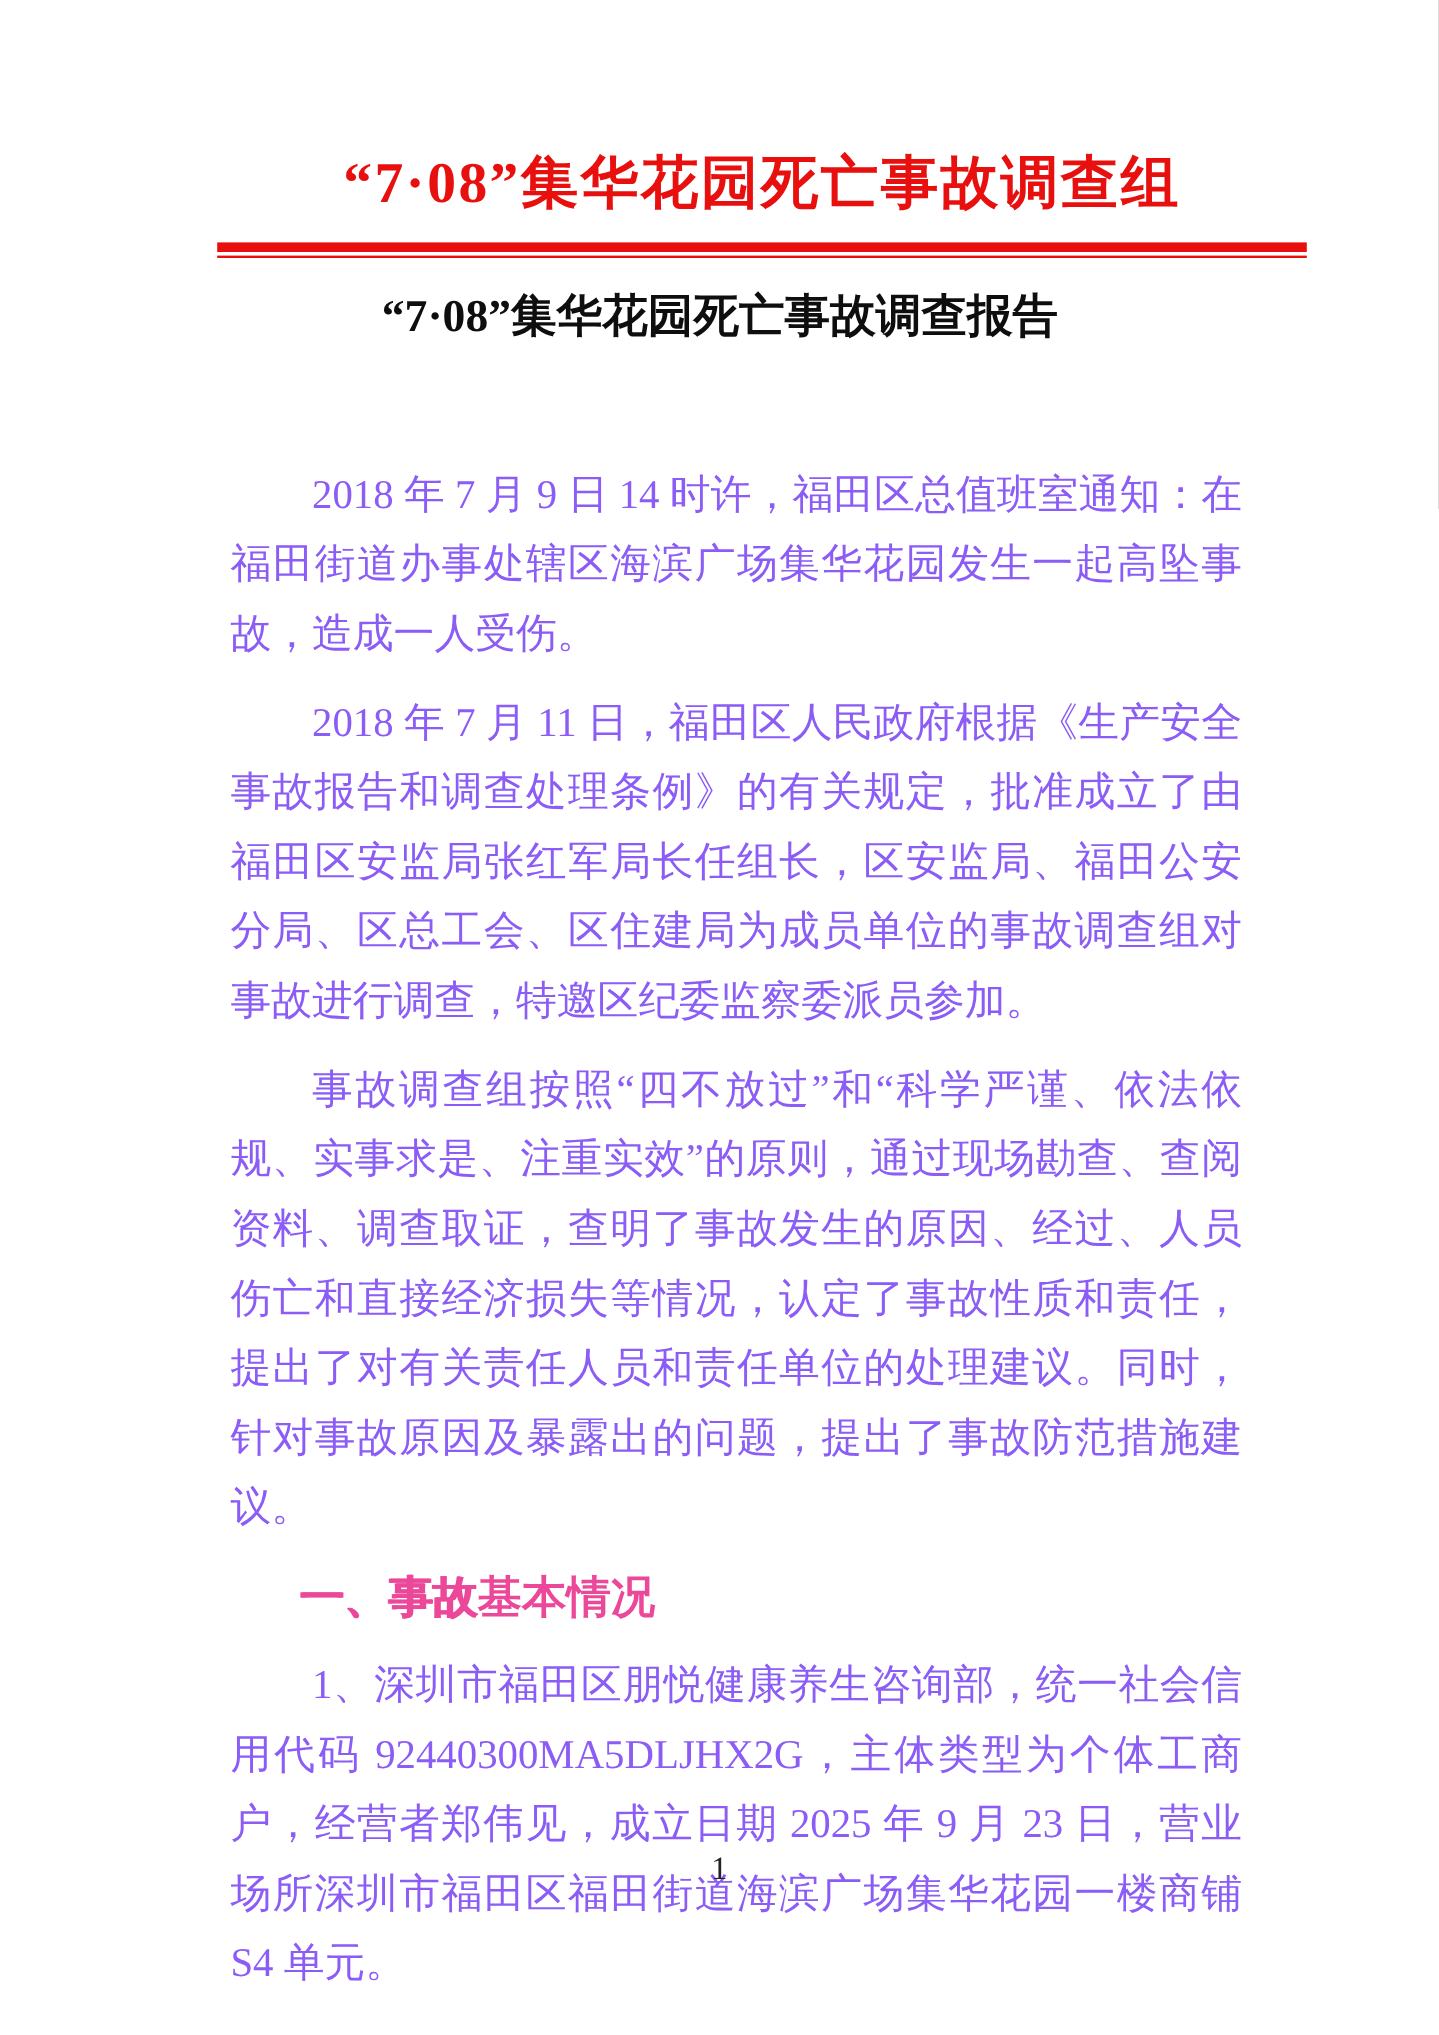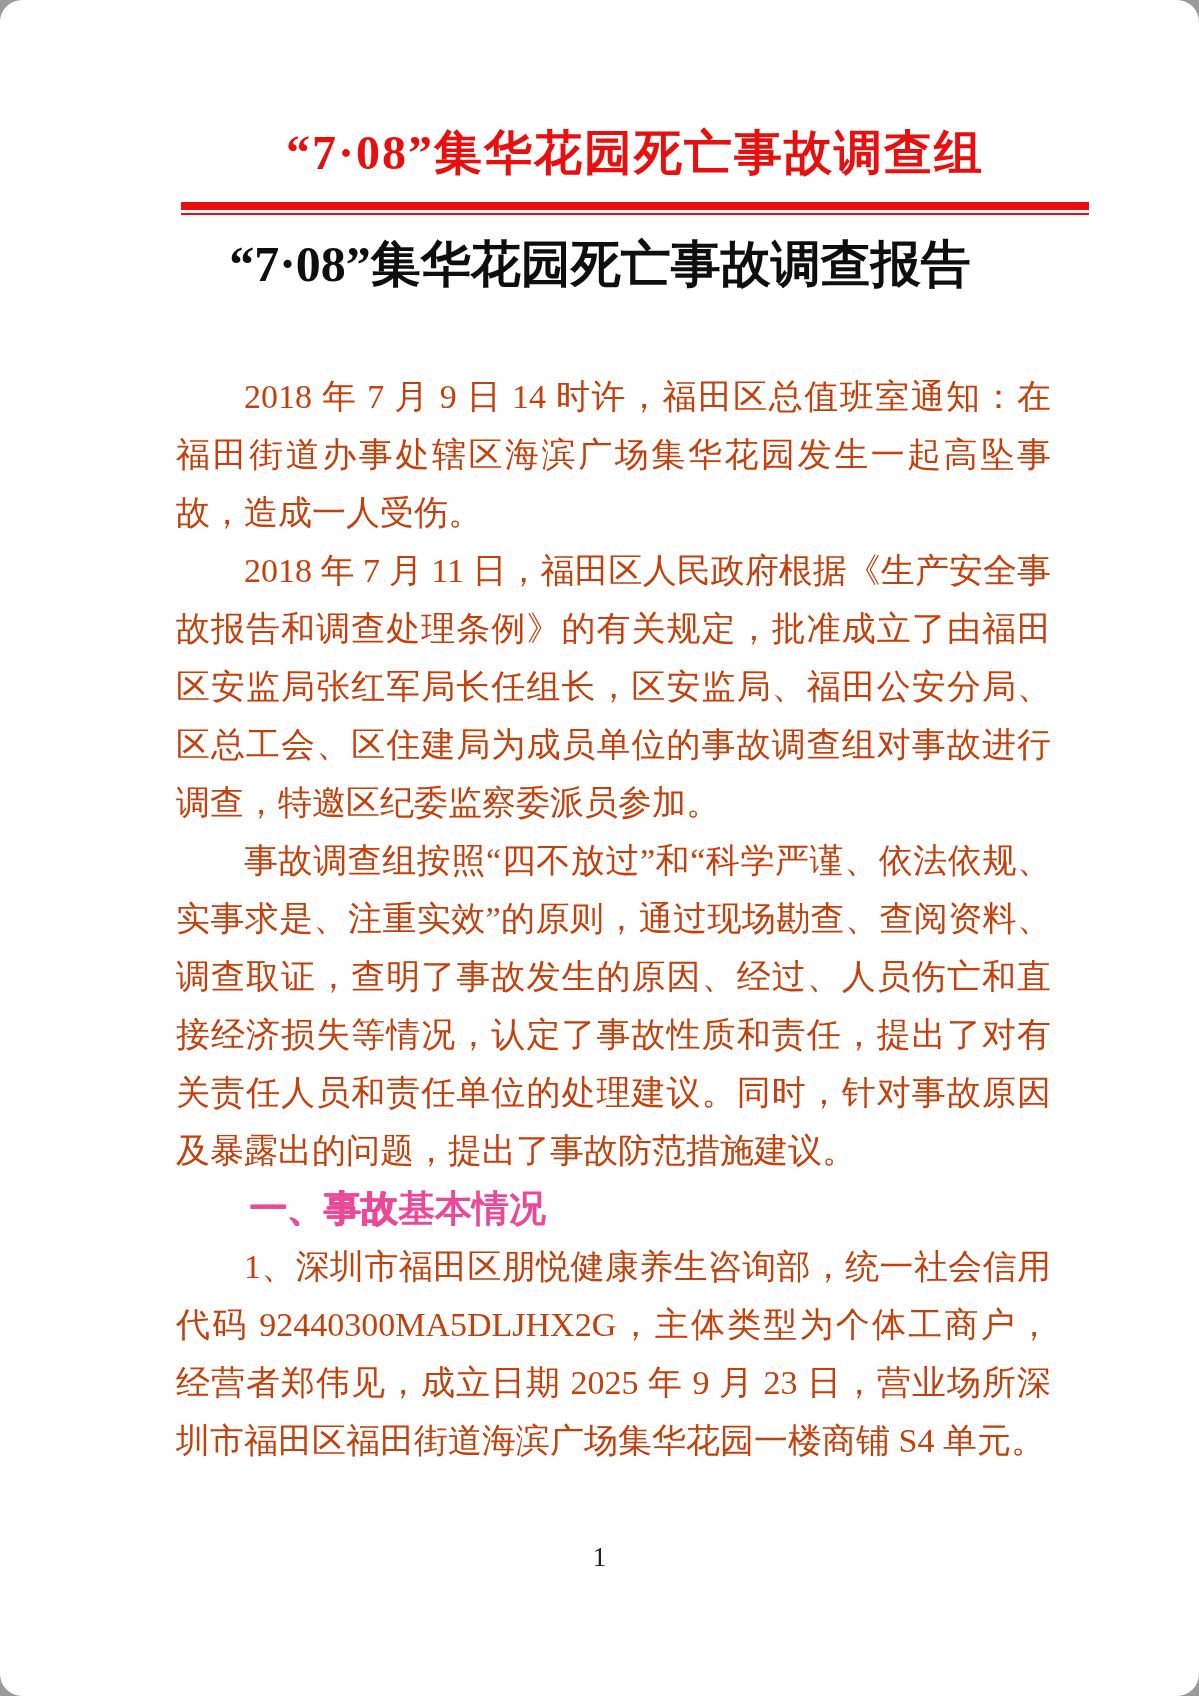--- a/index.html
+++ b/index.html
@@ -9,21 +9,20 @@
   }
   .page {
     position: relative;
     width: 1199px;
     height: 1696px;
     margin: 0 auto;
     background: #ffffff;
     overflow: hidden;
     font-family: "Liberation Serif", "DejaVu Serif", serif;
     color: #131313;
-    border-radius: 22px;
   }
 
   
   .letterhead {
     position: absolute;
     left: 181px;
     top: 122px;
     width: 908px;
     text-align: center;
   }
@@ -46,42 +45,42 @@
     background: #e8100e;
   }
 
   
   .doc-title {
     position: absolute;
     left: 160px;
     top: 231px;
     width: 880px;
     text-align: center;
-    font-size: 50px;
+    font-size: 38px;
     line-height: 66px;
     font-weight: bold;
     color: #0e0e0e;
     white-space: nowrap;
   }
 
   
   .doc-body {
     position: absolute;
     left: 176px;
     top: 368px;
     width: 875px;
   }
   .doc-body p {
-    margin: 0;
+    margin: 16px;
     font-size: 34px;
     line-height: 58px;
     text-align: justify;
     text-justify: inter-ideograph;
     text-indent: 2em;
-    color: #c2410c;
+    color: #8b5cf6;
   }
   .section-heading {
     margin: 0;
     font-family: "Liberation Sans", "DejaVu Sans", sans-serif;
     font-size: 37px;
     line-height: 58px;
     text-indent: 2em;
     font-weight: bold;
     color: #ec4899;
     white-space: nowrap;

